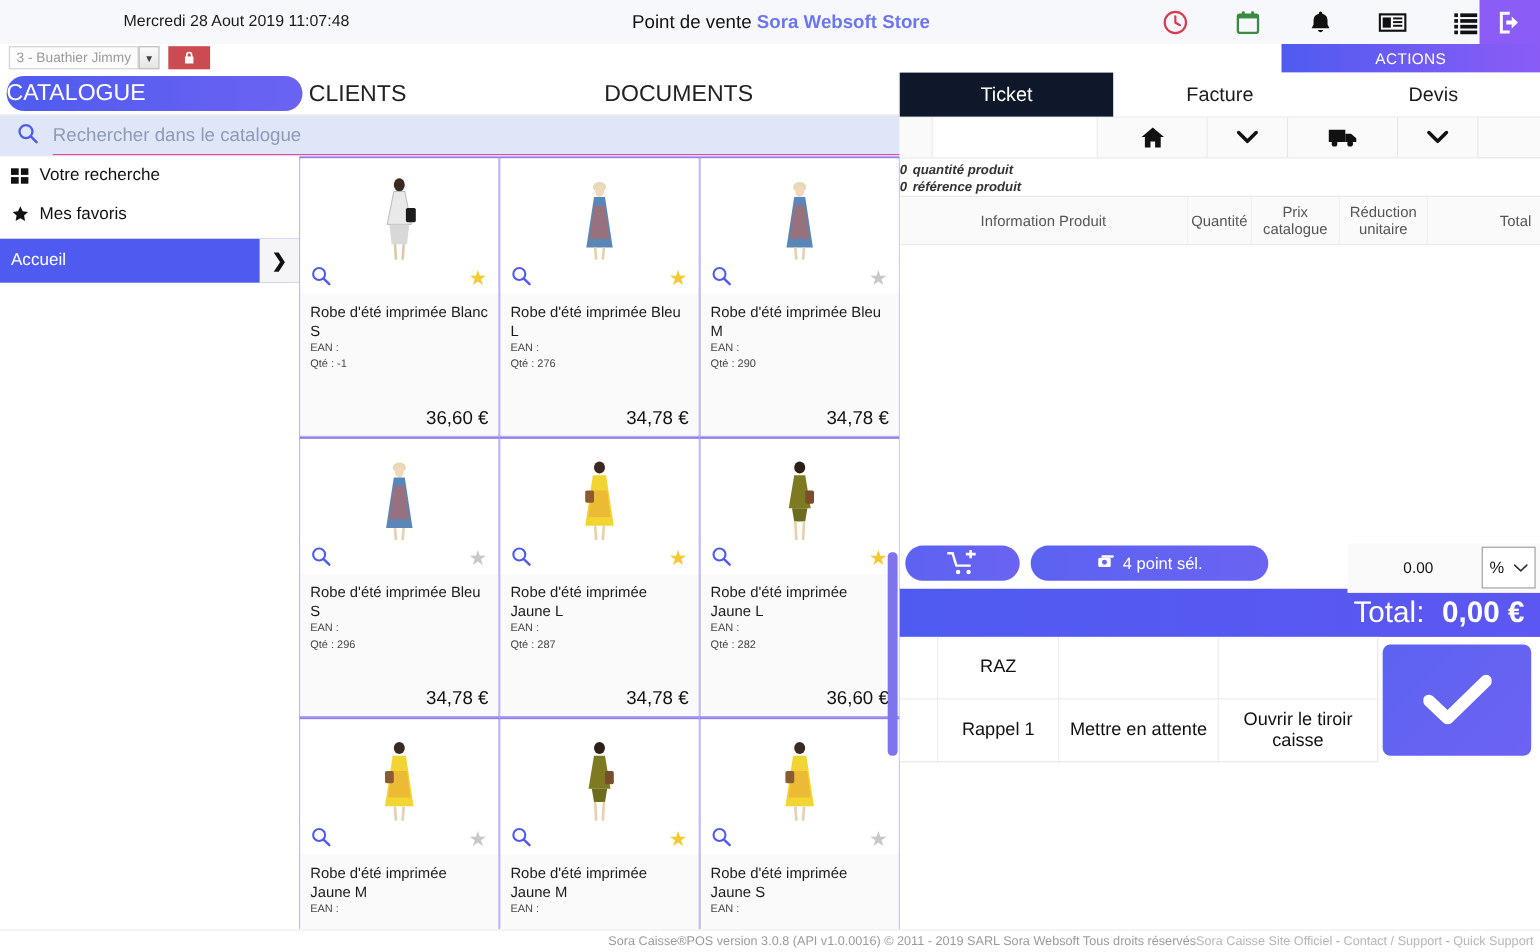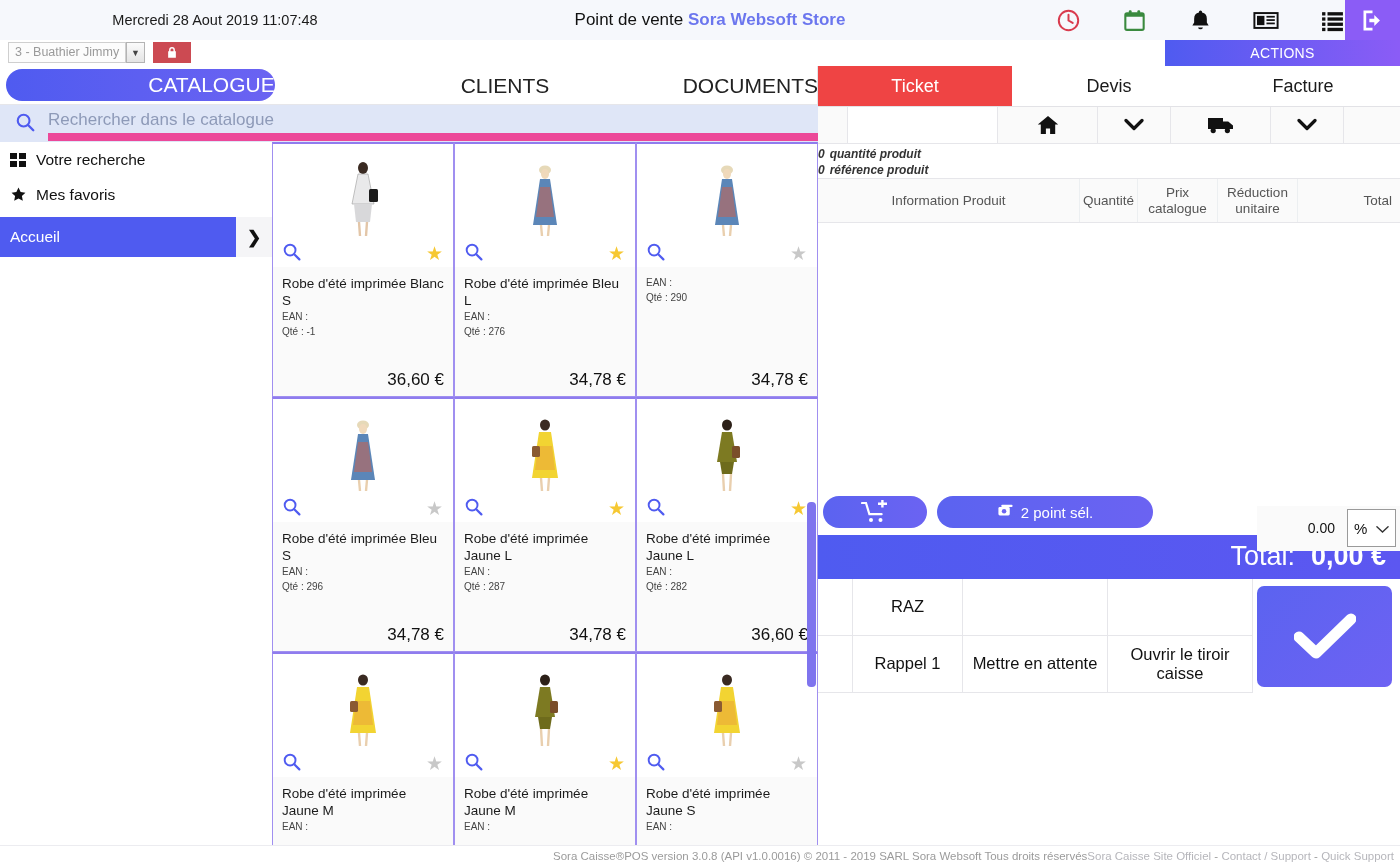--- a/index.html
+++ b/index.html
@@ -72,38 +72,38 @@
   .left-panel {
     position: absolute; top: 66px; left: 0; width: 818px; height: 779px;
     background: #ffffff; border-right: 1px solid #e4e4e8;
   }
   .tabs {
     position: relative; height: 39px; width: 818px;
     display: flex; align-items: center;
     border-bottom: 1px solid #e6e6ea;
   }
   .tab {
-    flex: 1; text-align: right; font-size: 21px; color: #222;
+    flex: 1; text-align: left; font-size: 21px; color: #222;
     height: 39px; line-height: 39px; cursor: pointer;
   }
   .tab.active {
     background: linear-gradient(90deg,#4f5bf0,#6b63f2);
     color: #fff; border-radius: 20px; margin: 0 6px;
     height: 32px; line-height: 32px;
   }
   .searchbar {
     position: relative; width: 818px; height: 37px;
     background: #dfe6f7;
     display: flex; align-items: center;
   }
   .search-icon { margin: 0 12px 0 14px; }
   .search-input {
     flex: 1; border: none; background: transparent; outline: none;
     font-size: 17px; color: #6d7a99; font-family: "Liberation Sans", sans-serif;
-    border-bottom: 8px solid #ec4899;
+    border-bottom: 1px solid #ec4899;
     height: 34px; margin-right: 0px;
   }
   .search-input::placeholder { color: #8e9ab8; }
 
   .content-row { display: flex; width: 818px; height: 703px; }
 
   .sidebar { width: 272px; background: #fff; }
   .side-item {
     height: 35px; display: flex; align-items: center; padding-left: 10px;
     font-size: 15.5px; color: #111; cursor: pointer;
@@ -160,21 +160,21 @@
   
   .right-panel {
     position: absolute; top: 66px; left: 818px; width: 582px; height: 779px;
     background: #fff; display: flex; flex-direction: column;
   }
   .r-tabs { display: flex; height: 41px; border-bottom: 1px solid #e2e2e6; }
   .r-tab {
     flex: 1; text-align: center; line-height: 41px; font-size: 18px;
     color: #1b1b1b; cursor: pointer;
   }
-  .r-tab.active { background: #ef4444; color: #fff; }
+  .r-tab.active { background: #0f172a; color: #fff; }
   .r-toolbar {
     height: 37px; display: flex; align-items: stretch;
     border-bottom: 1px solid #e6e6ea; background: #fafafa;
   }
   .rt-cell {
     border-right: 1px solid #e6e6ea; display: flex; align-items: center; justify-content: center;
     cursor: pointer; background: #fafafa;
   }
   .rt-blank { width: 30px; }
   .rt-wide  { width: 150px; background:#fff; }
@@ -204,22 +204,22 @@
     background: #fff; position: relative;
   }
   .pill {
     background: linear-gradient(90deg,#5b63f0,#6b63f2);
     border-radius: 18px; color: #fff; display: flex; align-items: center;
     justify-content: center; cursor: pointer; font-size: 15px;
   }
   .pill-cart { width: 104px; height: 32px; }
   .pill-points { width: 216px; height: 32px; margin-left: 10px; gap: 7px; }
   .discount-box {
-    position: absolute; right: 0; top: 16px; height: 45px;
-    display: flex; align-items: center; background: #fafafa;
+    position: absolute; right: 0; top: 4px; height: 45px;
+    display: flex; align-items: center; background: #fafafa; gap: 32px;
   }
   .discount-val {
     width: 90px; text-align: right; padding-right: 12px;
     font-size: 14px; color: #111;
   }
   .discount-sel {
     width: 49px; height: 38px; border: 1px solid #9a9a9a; background: #fff;
     display: flex; align-items: center; justify-content: space-between;
     padding: 0 6px; font-size: 15px; color: #111; margin-right: 4px; cursor: pointer;
   }
@@ -444,20 +444,21 @@
                 </svg>
               </div>
               <div class="card-tools">
                 <span class="zoom-icon"><svg width="21" height="21" viewBox="0 0 24 24">
                     <circle cx="10.4" cy="10.4" r="6.2" fill="none" stroke="#4f5bf0" stroke-width="2.2"></circle>
                     <path d="M15.1 15.1L21 21" stroke="#4f5bf0" stroke-width="2.5" stroke-linecap="round"></path>
                   </svg></span>
                 <span class="star off">★</span>
               </div>
               <div class="card-body">
+                <div class="card-title">Robe d'été imprimée Bleu M</div>
                 <div class="card-meta">
                   <div><span>EAN :</span> <span></span></div>
                   <div><span>Qté :</span> <span>290</span></div>
                 </div>
                 <div class="card-price">34,78 €</div>
               </div>
             </div>
             <div class="card">
               <div class="card-img">
                 <svg width="38" height="78" viewBox="0 0 38 78">
@@ -614,22 +615,22 @@
           </div>
         <div class="grid-scrollbar"></div>
       </div>
     </div>
   </div>
 
   <div class="right-panel">
 
     <div class="r-tabs">
       <div class="r-tab active">Ticket</div>
+      <div class="r-tab">Facture</div>
       <div class="r-tab">Devis</div>
-      <div class="r-tab">Facture</div>
     </div>
 
     <div class="r-toolbar">
       <div class="rt-cell rt-blank"></div>
       <div class="rt-cell rt-wide"></div>
       <div class="rt-cell rt-icon">
         <svg width="24" height="24" viewBox="0 0 24 24">
             <path d="M12 3L1.8 11.6h3V21h5.1v-5.4h4.2V21h5.1v-9.4h3z" fill="#111"></path>
           </svg>
       </div>
@@ -682,21 +683,21 @@
           </svg>
       </div>
       <div class="pill pill-points">
         <span>
           <svg width="17" height="17" viewBox="0 0 24 24">
               <rect x="2" y="7" width="16" height="12" rx="2" fill="#fff"></rect>
               <circle cx="10" cy="13" r="3.2" fill="#6b63f2"></circle>
               <rect x="6" y="4" width="16" height="3" rx="1.4" fill="#fff"></rect>
             </svg>
         </span>
-        <span>2 point sél.</span>
+        <span>4 point sél.</span>
       </div>
       <div class="discount-box">
         <div class="discount-val">0.00</div>
         <div class="discount-sel">
           <span>%</span>
           <span>
             <svg width="13" height="9" viewBox="0 0 14 9">
                 <path d="M1 1.5L7 7.2 13 1.5" fill="none" stroke="#333" stroke-width="1.5" stroke-linecap="round"></path>
               </svg>
           </span>

